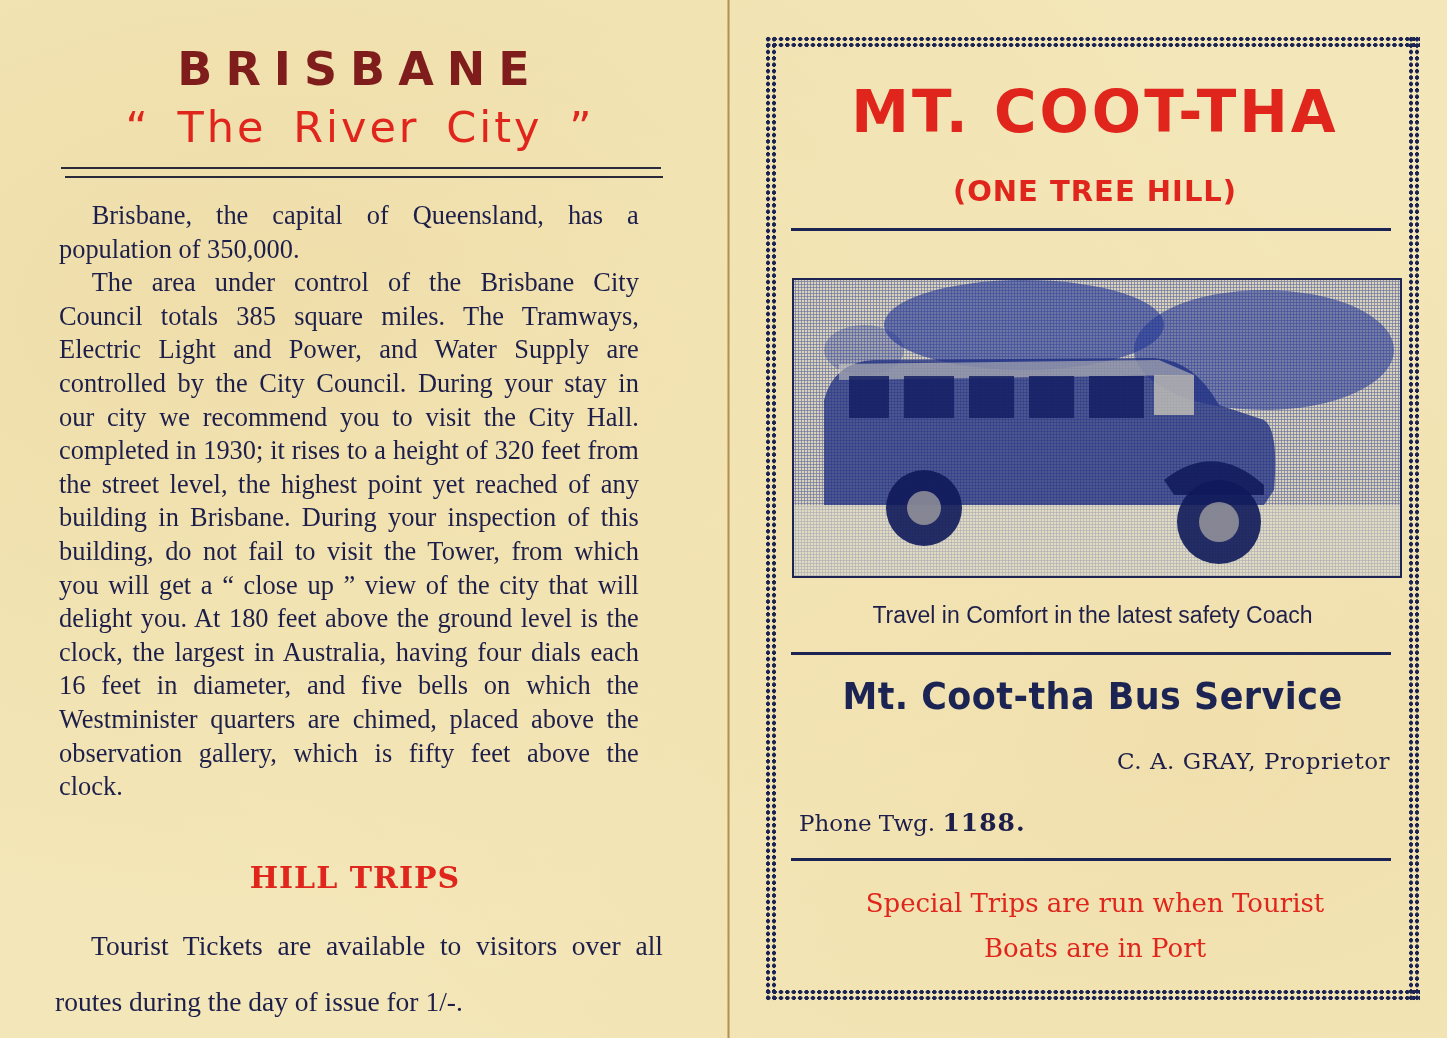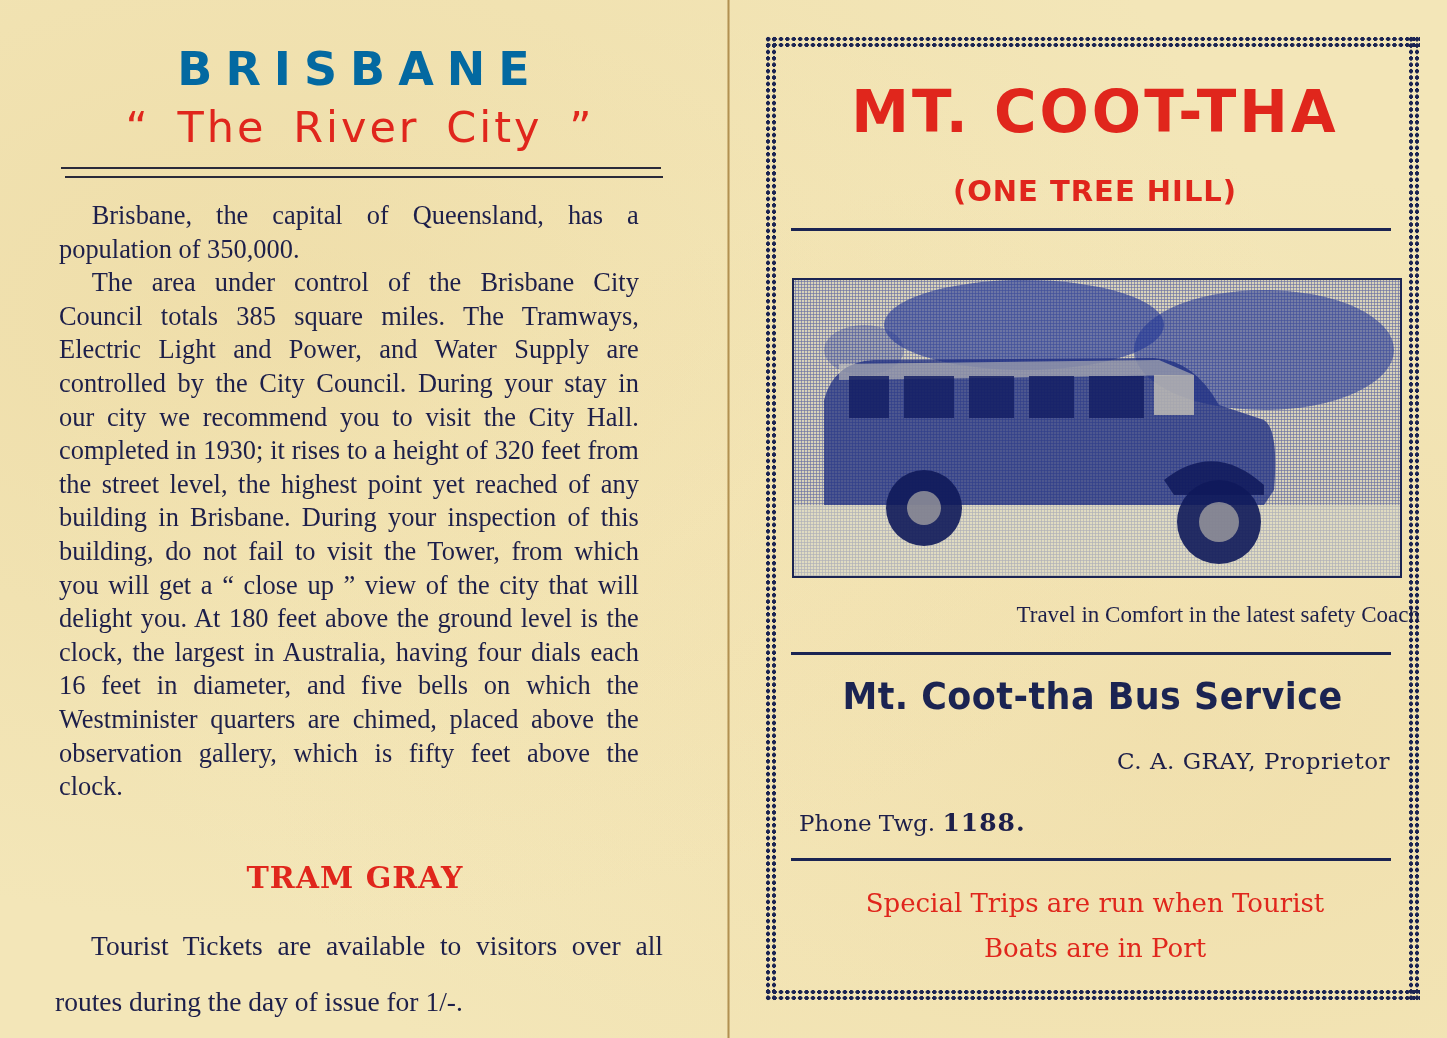--- a/index.html
+++ b/index.html
@@ -14,21 +14,21 @@
     font-family:"DejaVu Serif", serif;
   }
   .fold {
     position:absolute; left:727px; top:0; width:3px; height:1038px;
     background:linear-gradient(to right, rgba(170,130,60,0.25), rgba(150,110,40,0.7), rgba(170,130,60,0.25));
   }
   
   .left { position:absolute; left:55px; top:0; width:610px; height:1038px; }
   .l-title {
     position:absolute; top:44px; left:0; width:610px; text-align:center;
-    color:#0369a1; font-family:"DejaVu Sans", sans-serif; font-weight:bold;
+    color:#7f1d1d; font-family:"DejaVu Sans", sans-serif; font-weight:bold;
     font-size:46px; letter-spacing:13px; line-height:50px;
   }
   .l-subtitle {
     position:absolute; top:102px; left:0; width:610px; text-align:center;
     color:#e0261c; font-family:"DejaVu Sans", sans-serif; font-weight:normal;
     font-size:43px; letter-spacing:3px; line-height:50px; word-spacing:10px;
   }
   .rule1 { position:absolute; top:167px; left:6px; width:600px; height:2px; background:#2a2a3a; }
   .rule2 { position:absolute; top:176px; left:10px; width:598px; height:2px; background:#2a2a3a; }
   .l-body {
@@ -74,22 +74,22 @@
   .r-rule { position:absolute; left:26px; width:600px; height:3px; background:#1b2452; }
   .photo {
     position:absolute; top:242px; left:27px; width:606px; height:296px;
     border:2px solid #1b2452; overflow:hidden;
     background:#d9d3b9;
     background-image:radial-gradient(circle, rgba(40,55,150,0.55) 0.9px, transparent 1.3px);
     background-size:3px 3px;
   }
   .photo svg { position:absolute; left:0; top:0; }
   .r-caption {
-    position:absolute; top:566px; left:0; width:655px; text-align:right;
-    color:#1d1f4a; font-family:Liberation Serif, serif; font-size:23px;
+    position:absolute; top:566px; left:0; width:655px; text-align:center;
+    color:#1d1f4a; font-family:Liberation Sans, sans-serif; font-size:23px;
   }
   .r-company {
     position:absolute; top:638px; left:0; width:655px; text-align:center;
     color:#1b2452; font-family:"DejaVu Sans", sans-serif; font-weight:bold;
     font-size:38px; letter-spacing:0.5px; transform:scaleX(0.92);
   }
   .r-prop {
     position:absolute; top:712px; right:30px; text-align:right;
     color:#1d1f4a; font-family:"DejaVu Serif", serif; font-size:23px; letter-spacing:0.5px;
   }
@@ -111,21 +111,21 @@
 
 <div class="left">
   <div class="l-title">BRISBANE</div>
   <div class="l-subtitle">“ The  River  City ”</div>
   <div class="rule1"></div>
   <div class="rule2"></div>
   <div class="l-body">
     <p>Brisbane, the capital of Queensland, has a population of 350,000.</p>
     <p>The area under control of the Brisbane City Council totals 385 square miles. The Tramways, Electric Light and Power, and Water Supply are controlled by the City Council. During your stay in our city we recommend you to visit the City Hall. completed in 1930; it rises to a height of 320 feet from the street level, the highest point yet reached of any building in Brisbane. During your inspection of this building, do not fail to visit the Tower, from which you will get a “ close up ” view of the city that will delight you. At 180 feet above the ground level is the clock, the largest in Australia, having four dials each 16 feet in diameter, and five bells on which the Westminister quarters are chimed, placed above the observation gallery, which is fifty feet above the clock.</p>
   </div>
-  <div class="l-section">TRAM GRAY</div>
+  <div class="l-section">HILL TRIPS</div>
   <div class="l-tickets">
     <p>Tourist Tickets are available to visitors over all routes during the day of issue for 1/-.</p>
   </div>
 </div>
 
 <div class="right">
   <div class="dots-h" style="top:0;width:655px;"></div>
   <div class="dots-h" style="top:953px;width:655px;"></div>
   <div class="dots-v" style="left:0;height:965px;"></div>
   <div class="dots-v" style="left:643px;height:965px;"></div>

